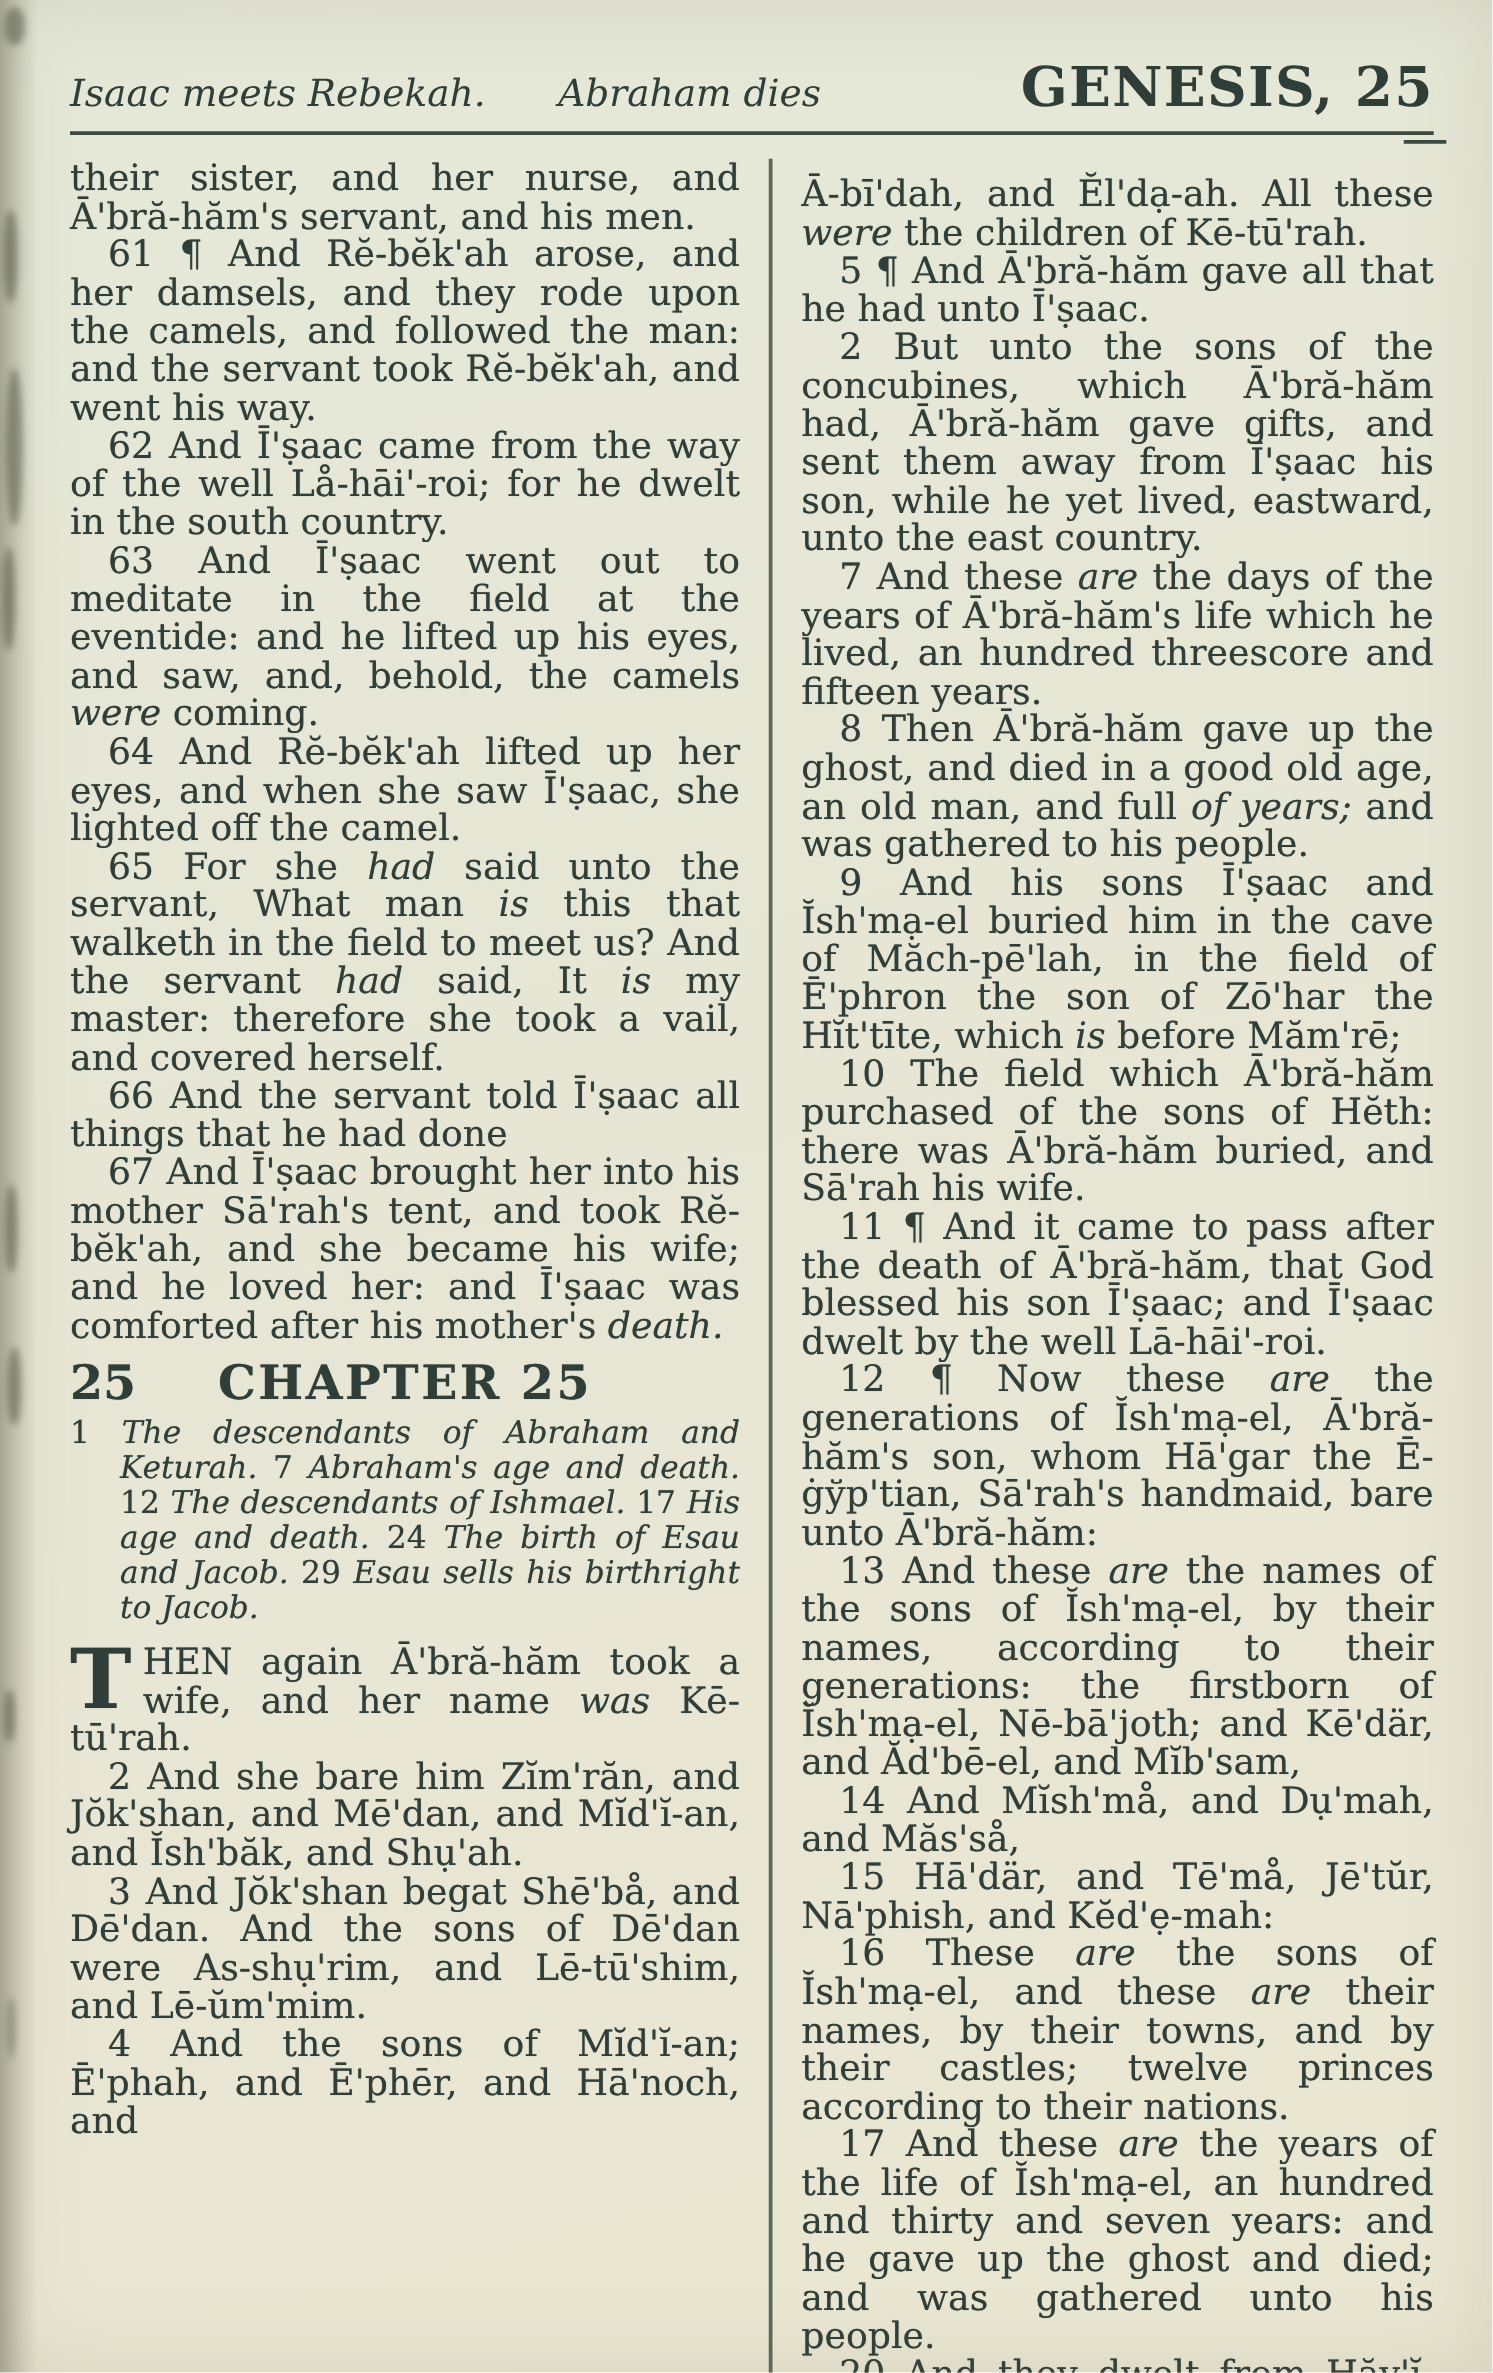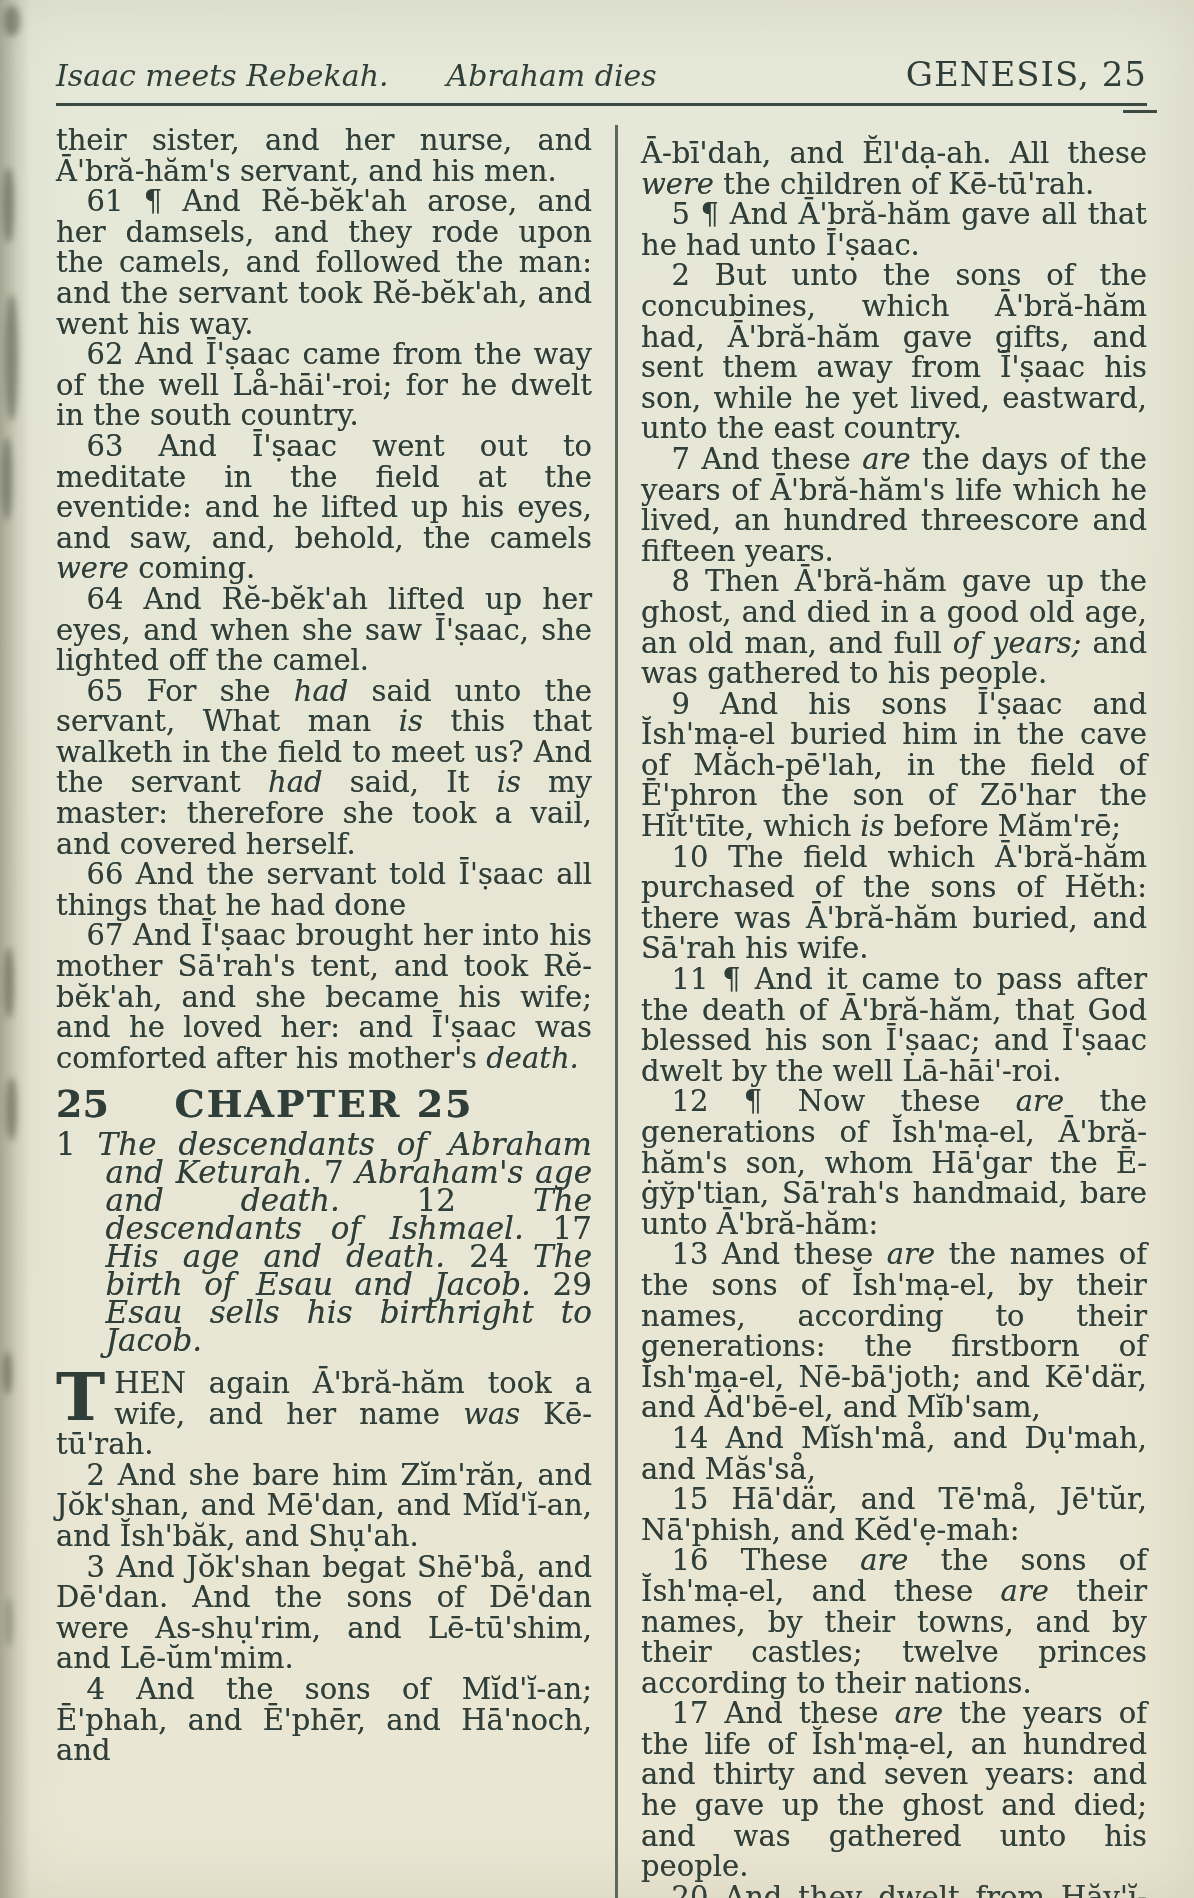--- a/index.html
+++ b/index.html
@@ -22,41 +22,41 @@
   .b5{left:4px;top:948px;width:10px;height:70px;}
   .b6{left:6px;top:1078px;width:11px;height:62px;}
   .b7{left:3px;top:1352px;width:9px;height:42px;}
   .b8{left:5px;top:1598px;width:8px;height:48px;opacity:.6;}
 
   .content{position:absolute;left:56px;right:47px;top:36px;}
 
   .header{display:flex;align-items:baseline;font-size:30px;}
   .rh{font-style:italic;margin-top:22px;}
   .rh-left{margin-right:58px;}
-  .book-title{margin-left:auto;font-weight:normal;font-size:34px;letter-spacing:1px;font-style:normal;}
+  .book-title{margin-left:auto;font-weight:bold;font-size:44px;letter-spacing:1px;font-style:normal;}
 
   .rule{margin-top:9px;height:3px;background:#3b4a42;}
   .rule-dash{height:3px;width:34px;background:#3b4a42;margin:4px -10px 0 auto;}
 
   .columns{display:flex;margin-top:12px;gap:13px;}
   .col{text-align:justify;font-size:29px;line-height:30.6px;
        text-shadow:0 0 0.6px rgba(47,62,56,0.6);}
   .col-left{width:536px;flex:0 0 536px;}
   .divider{flex:0 0 3px;background:rgba(52,66,58,0.78);margin:0 10px;}
   .col-right{flex:1;margin-top:13px;}
 
   .verse{margin:0;text-indent:1.05em;}
   .verse.noindent{text-indent:0;}
 
   .chapter{position:relative;margin:16px 0 10px;text-align:center;
            font-weight:bold;font-size:38px;text-indent:0;}
   .chapter .num{position:absolute;left:0;}
   .chapter .title{letter-spacing:2px;}
 
-  .summary{margin:0 0 14px;font-style:italic;font-size:31px;line-height:28px;
+  .summary{margin:0 0 14px;font-style:italic;font-size:25px;line-height:28px;
            padding-left:1.6em;text-indent:-1.6em;}
   .summary .n{font-style:normal;}
 
   .dcpar{text-indent:0;}
   .dropcap{float:left;font-weight:bold;font-size:66px;line-height:52px;
            padding:3px 9px 0 0;}
 
   em{font-style:italic;}
 
   .pagenum{margin-top:4px;text-align:center;font-size:28px;font-weight:bold;

